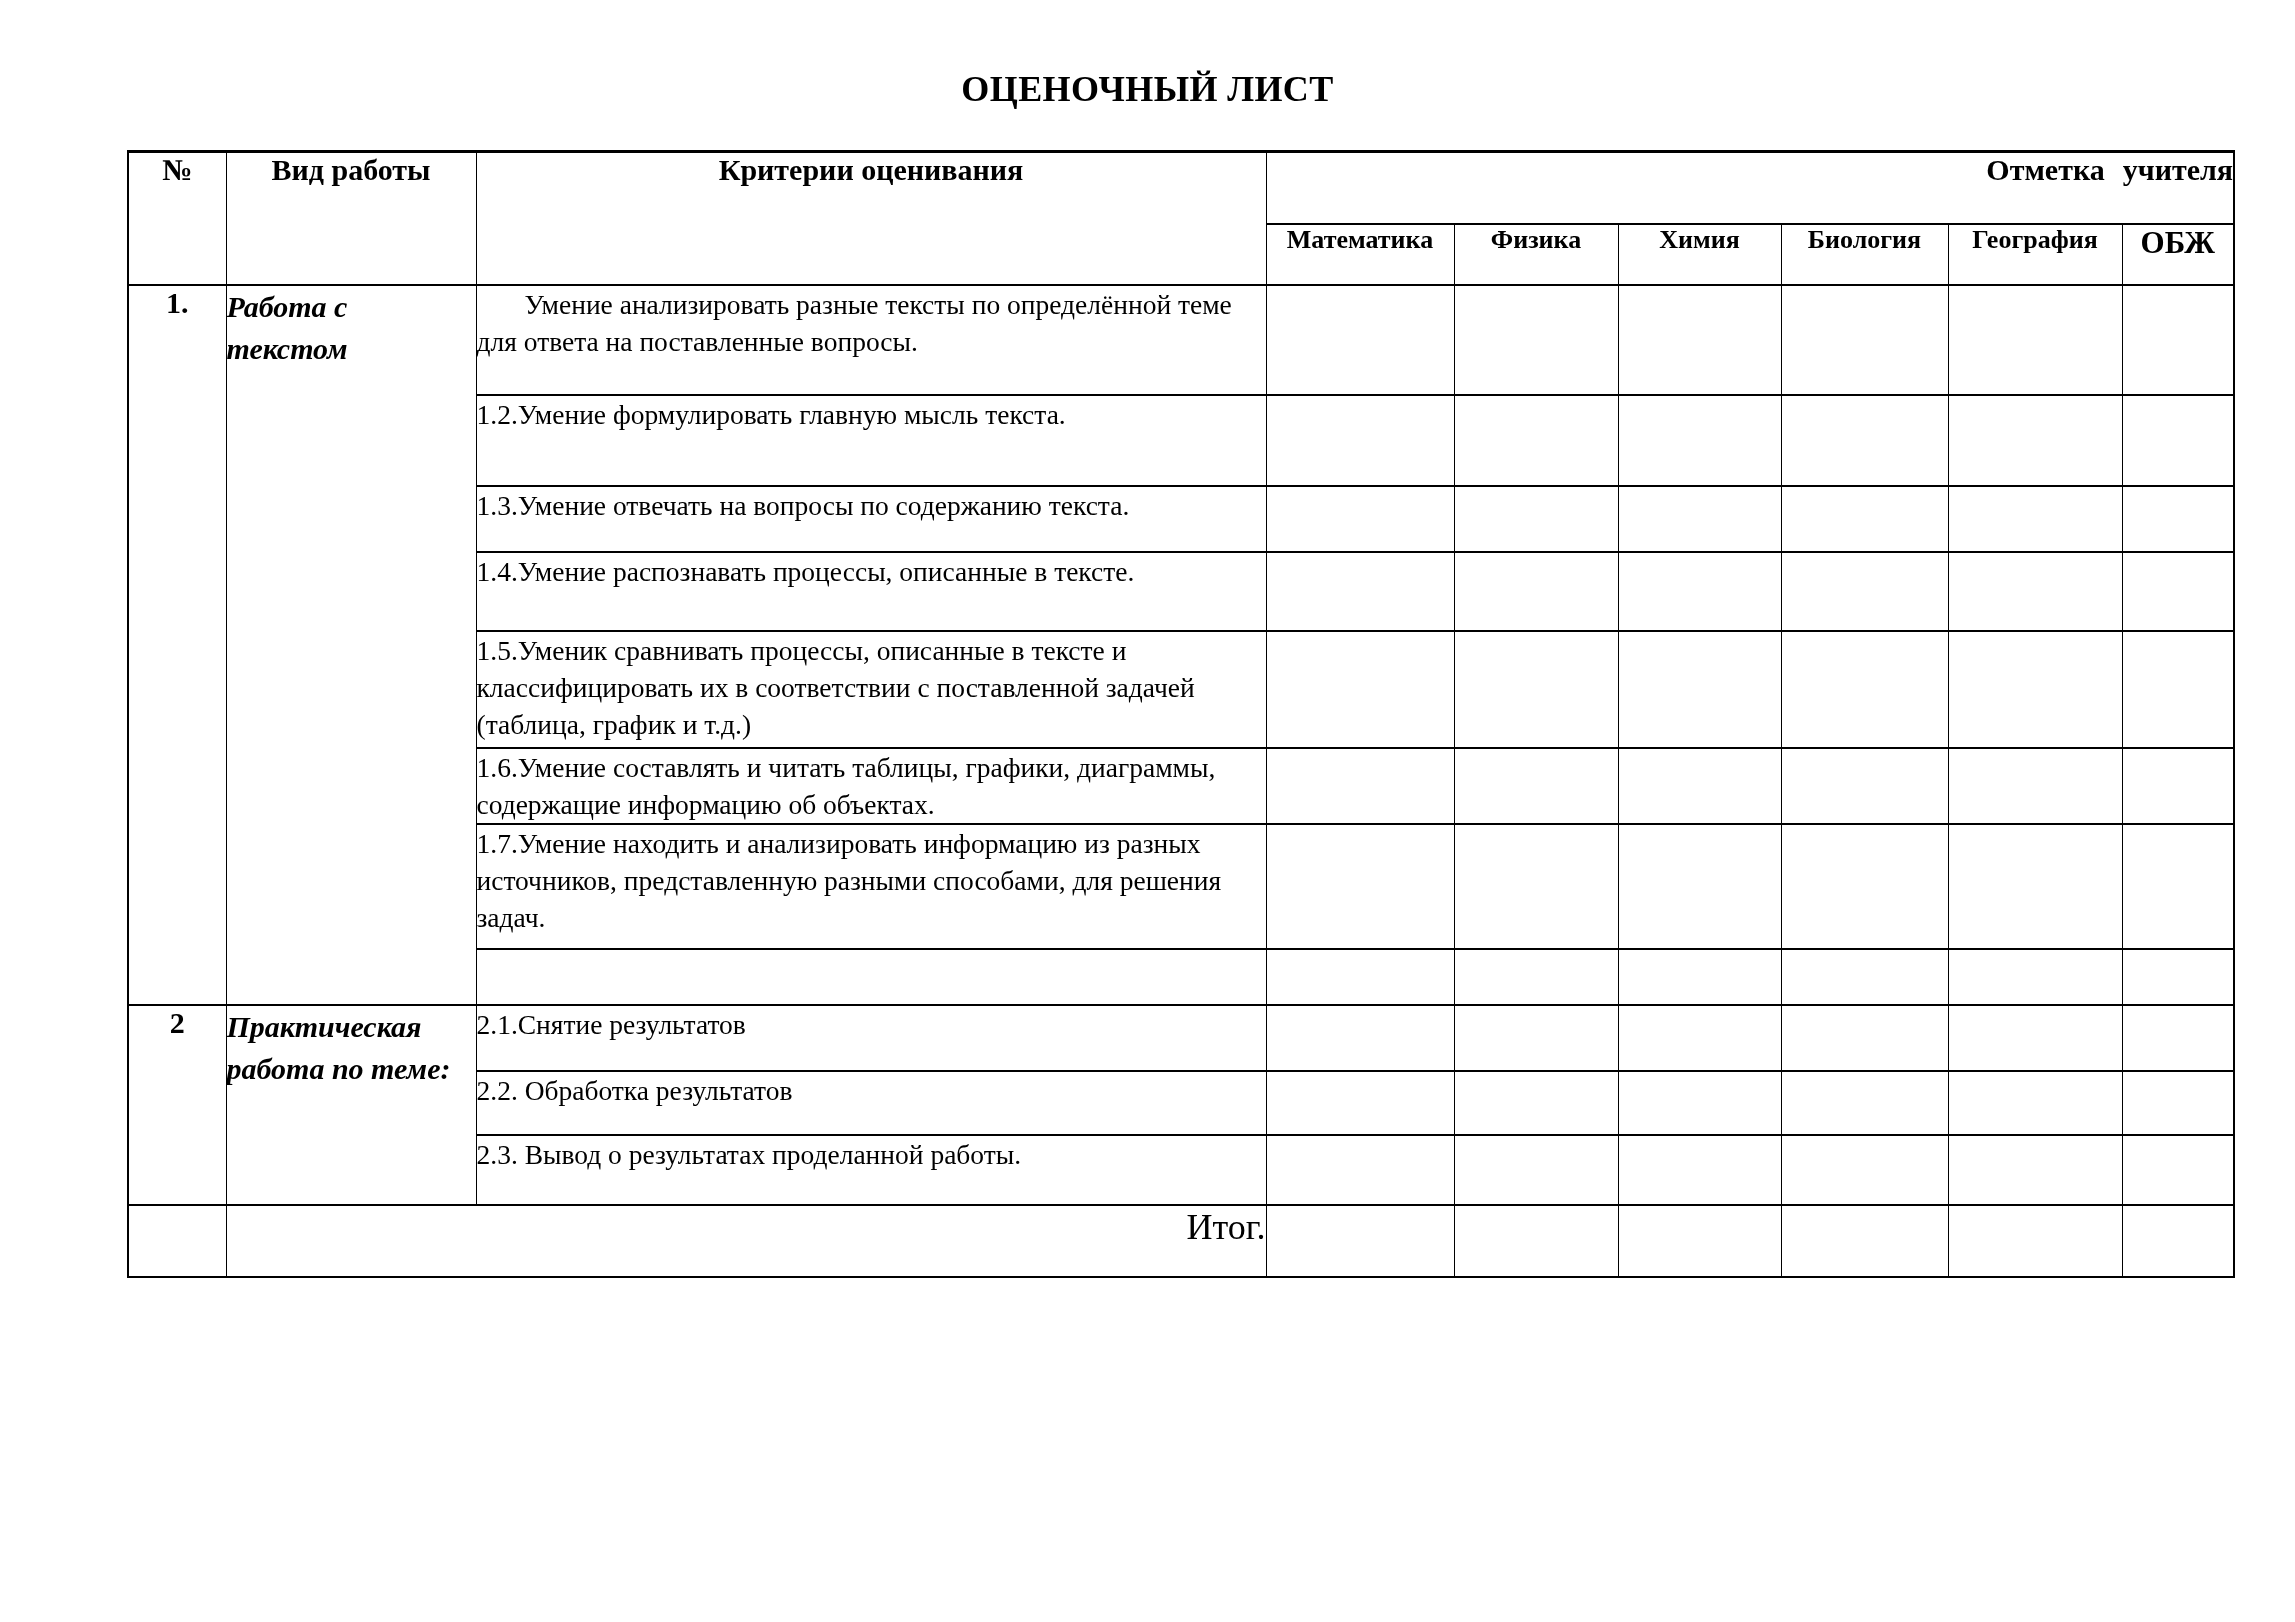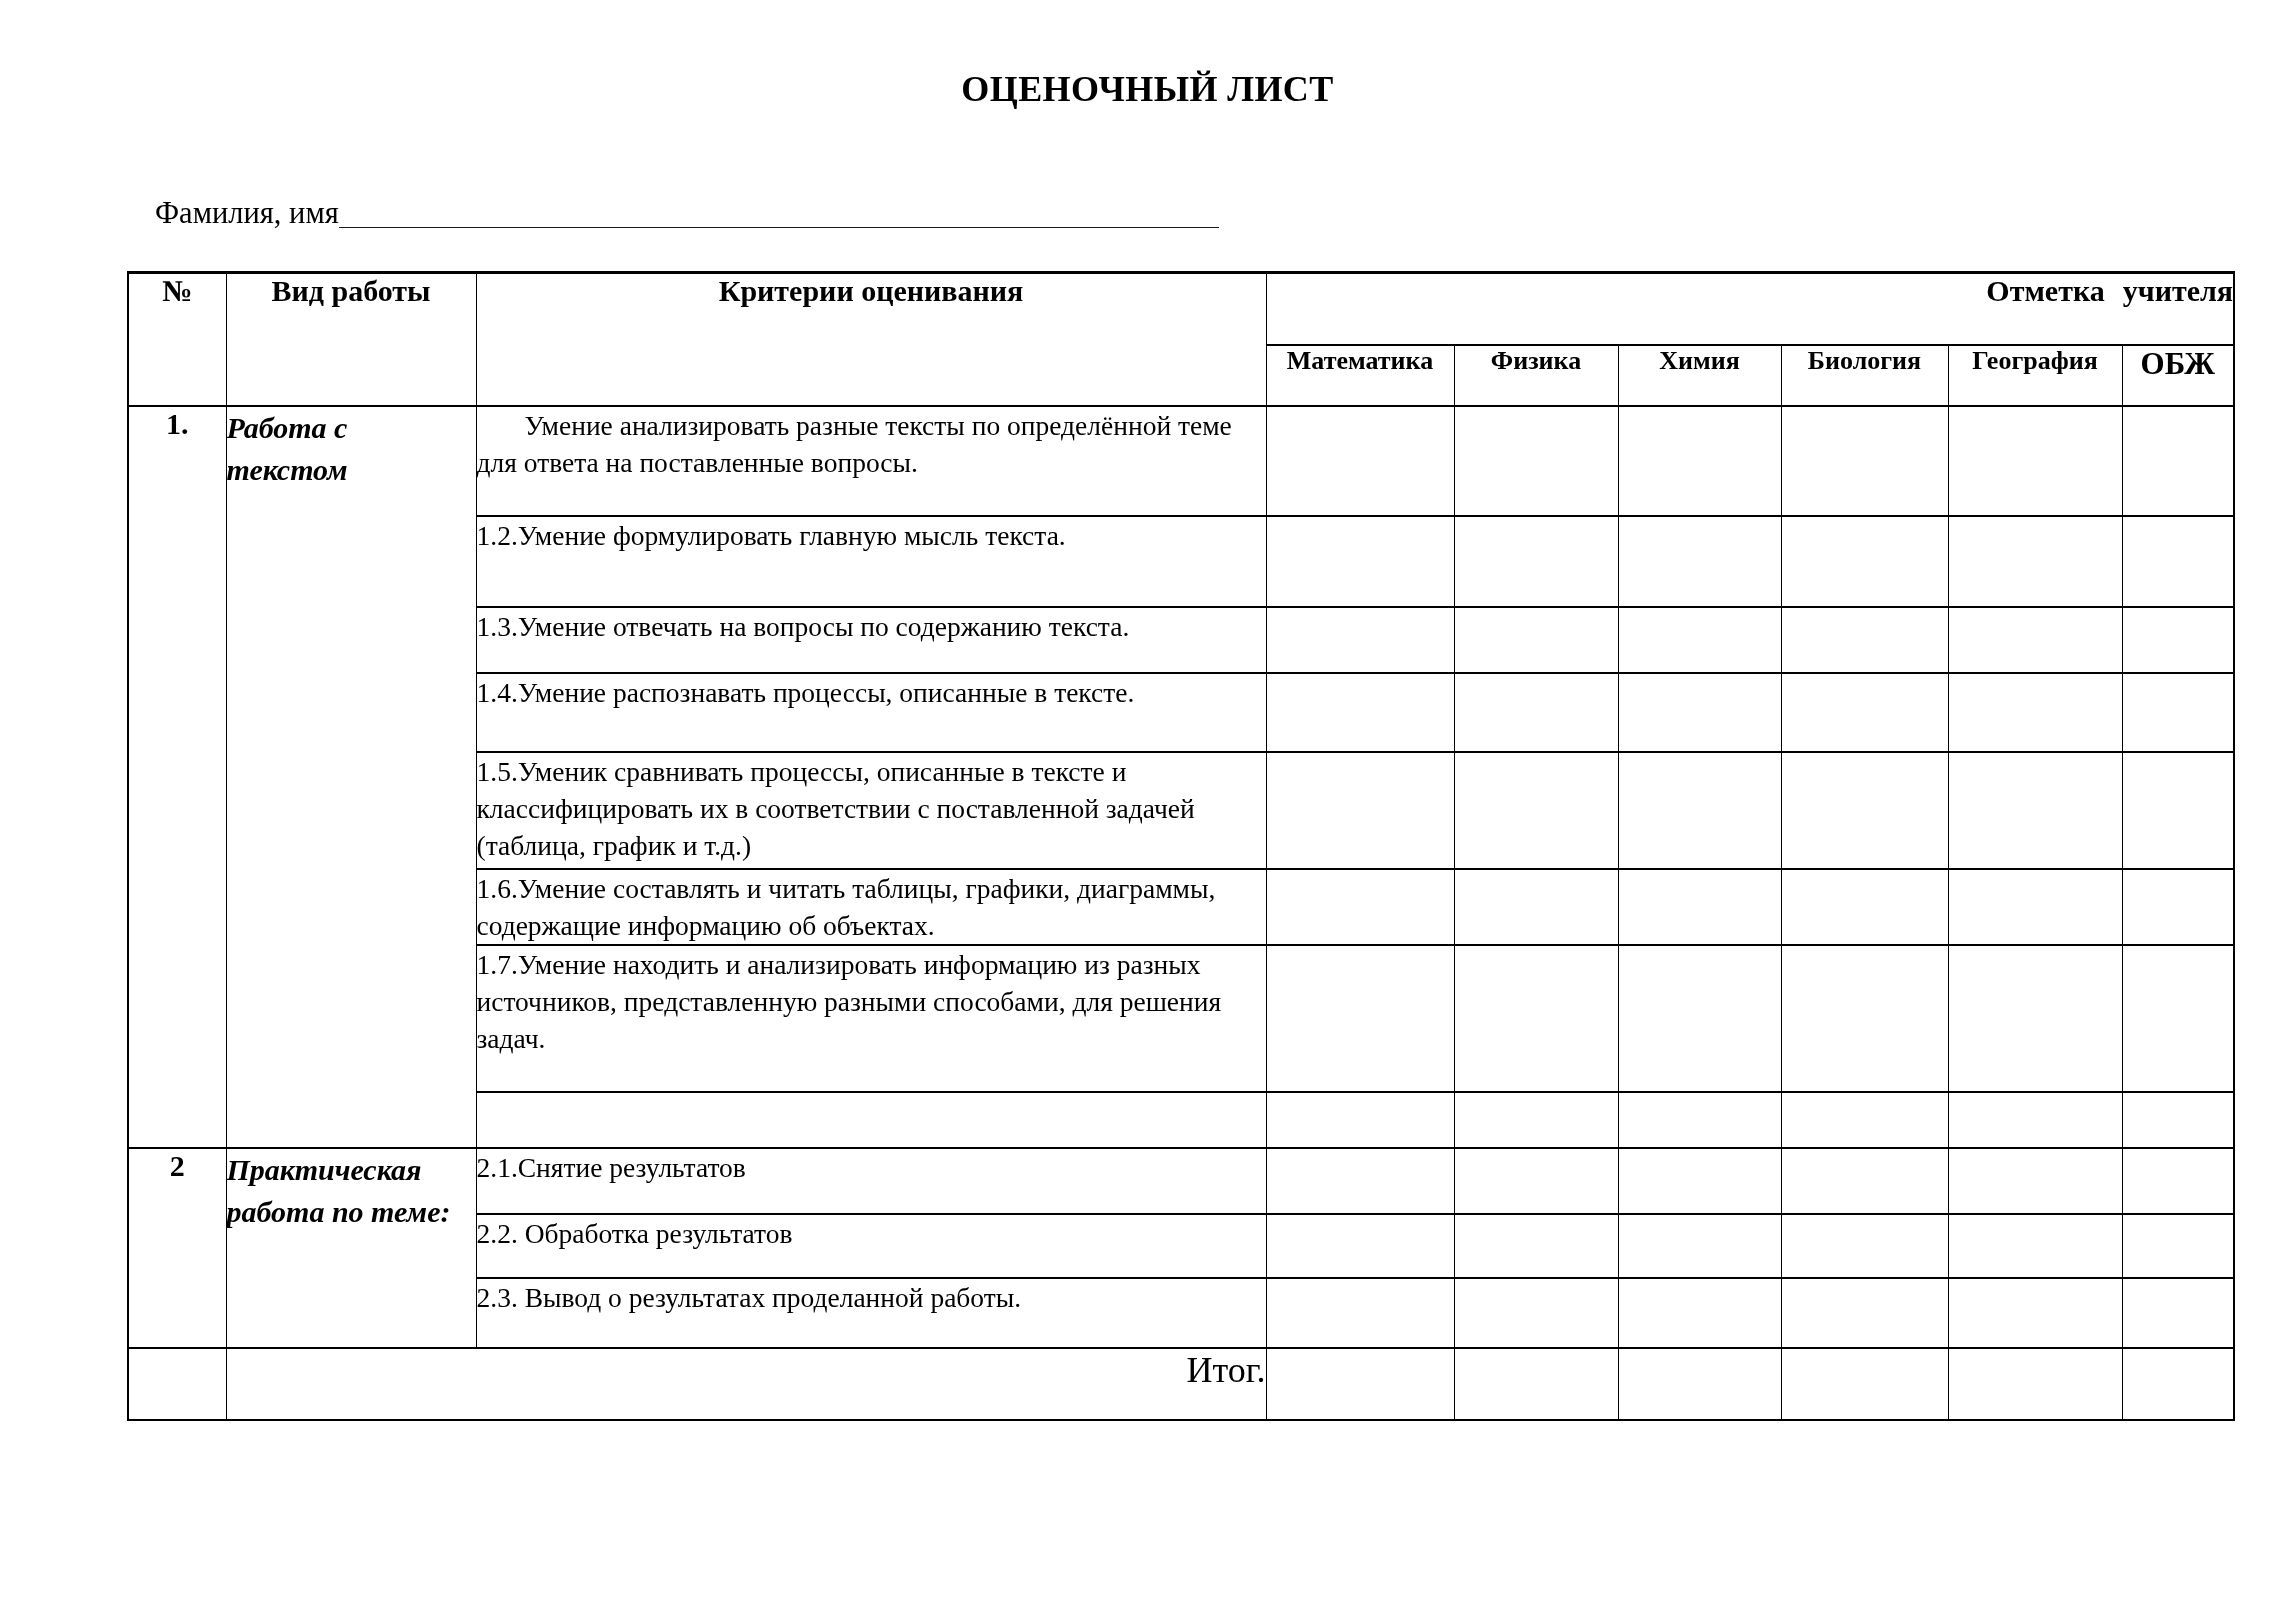--- a/index.html
+++ b/index.html
@@ -102,24 +102,20 @@
     padding: 8.7px 19px 0 0;
   }
 </style>
 </head>
 <body>
 
 <div class="page">
 
   <h1 class="title">ОЦЕНОЧНЫЙ ЛИСТ</h1>
 
-  <div class="name-line">
-    <span>Фамилия, имя</span>
-    <span class="name-blank"></span>
-  </div>
 
   <table class="eval">
     <colgroup>
       <col style="width:98px">
         <col style="width:250px">
         <col style="width:790px">
       <col style="width:188px">
         <col style="width:164px">
         <col style="width:163px">
       <col style="width:167px">
@@ -192,21 +188,21 @@
     </tr>
     <tr style="height:72px">
       <td class="crit"><span class="crit-num">1.6.</span><span>Умение составлять и читать таблицы, графики, диаграммы, содержащие информацию об объектах.</span></td>
       <td class="m"></td>
           <td class="m"></td>
           <td class="m"></td>
           <td class="m"></td>
           <td class="m"></td>
           <td class="m"></td>
     </tr>
-    <tr style="height:147px">
+    <tr style="height:125px">
       <td class="crit"><span class="crit-num">1.7.</span><span>Умение находить и  анализировать информацию из разных источников, представленную разными способами, для решения задач.</span></td>
       <td class="m"></td>
           <td class="m"></td>
           <td class="m"></td>
           <td class="m"></td>
           <td class="m"></td>
           <td class="m"></td>
     </tr>
     <tr style="height:56px">
       <td class="crit"></td>

